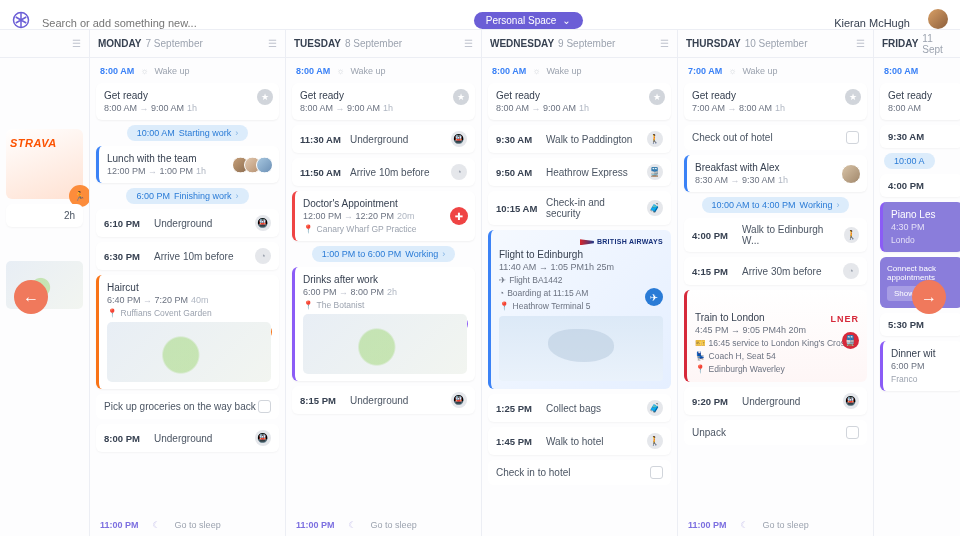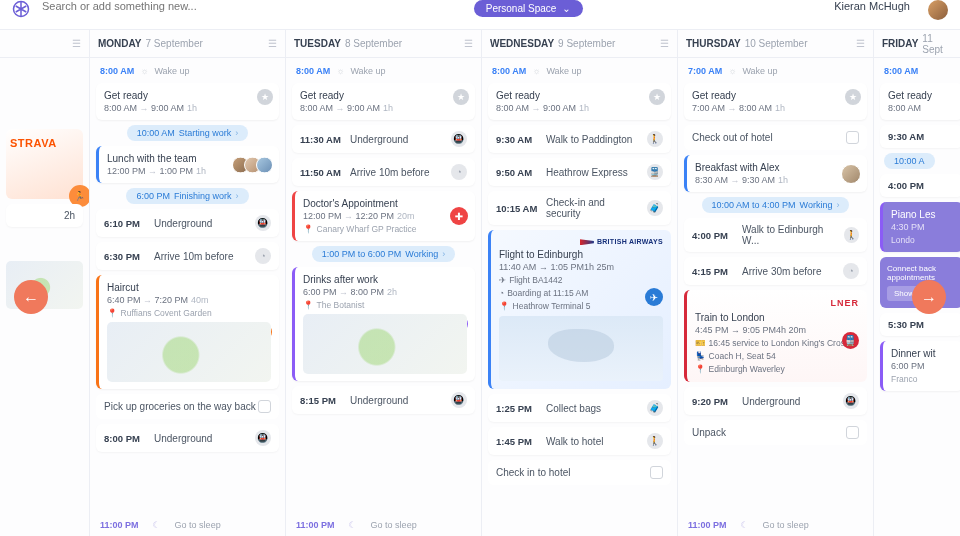--- a/index.html
+++ b/index.html
@@ -1,18 +1,18 @@
 <!DOCTYPE html>
 <html><head>
 <meta charset="utf-8">
 <style>
 * { margin: 0; padding: 0; box-sizing: border-box; font-family: -apple-system, BlinkMacSystemFont, 'Segoe UI', sans-serif; }
 body { background: #f6f7fb; width: 960px; height: 536px; overflow: hidden; }
 
-.topbar { height: 30px; background: #fff; display: flex; align-items: flex-start; padding: 0 12px; border-bottom: 1px solid #eceef4; gap: 12px; }
+.topbar { height: 30px; background: #fff; display: flex; align-items: flex-end; padding: 0 12px; border-bottom: 1px solid #eceef4; gap: 12px; }
 .logo { width: 18px; height: 18px; color: #6b5ed6; }
 .search { flex: 0 0 300px; font-size: 11px; color: #9ca3af; border: none; outline: none; }
 .space-pill { margin: 0 auto; background: #6b5ed6; color: #fff; font-size: 10px; padding: 3px 12px; border-radius: 10px; display: flex; align-items: center; gap: 6px; }
 .user-name { font-size: 11px; color: #374151; margin-left: auto; margin-right: 6px; }
 .avatar-sm { width: 20px; height: 20px; border-radius: 50%; background: linear-gradient(135deg,#d9a066,#8b5e3c); }
 
 .board { display: flex; height: calc(100% - 30px); overflow: hidden; position: relative; }
 .col { flex: 0 0 196px; border-right: 1px solid #eceef4; background: #fdfdfe; display: flex; flex-direction: column; }
 .col.partial-left { flex: 0 0 90px; }
 .col-header { height: 28px; display: flex; align-items: center; padding: 0 8px; font-size: 10px; border-bottom: 1px solid #eceef4; }
@@ -55,25 +55,25 @@
 
 .ba-card { background: linear-gradient(135deg,#f5f9ff,#e5efff); border-radius:6px; padding:8px; font-size:10px; border-left:3px solid #3b82f6; }
 .ba-logo { text-align:right; font-size:7px; color:#16307a; font-weight:700; letter-spacing:.3px; margin-bottom:4px; }
 .ba-logo::before { content:''; display:inline-block; width:14px; height:6px; background:linear-gradient(90deg,#d9252a,#1e3a8a); margin-right:3px; vertical-align:middle; clip-path: polygon(0 0,100% 30%,100% 70%,0 100%);}
 .ba-meta { font-size:8.5px; color:#6b7280; margin-top:3px; display:flex; gap:3px; align-items:center;}
 .ba-map { height:65px; background:linear-gradient(#dce9f7,#eaf2fb); border-radius:4px; margin-top:5px; position:relative;}
 .ba-map::after{content:'';position:absolute;left:30%;top:20%;width:40%;height:50%;background:rgba(180,200,220,.5);border-radius:40% 50% 45% 55%;}
 .plane-ico { position:absolute; right:8px; top:58px; width:18px; height:18px; border-radius:50%; background:#2a7bd6; color:#fff; display:flex; align-items:center; justify-content:center; font-size:10px;}
 
 .lner-card { background: linear-gradient(180deg,#fff,#fef6f6); border-radius:6px; padding:8px; font-size:10px; border-left:3px solid #d6293a; position:relative;}
-.lner-logo { position:absolute; right:8px; top:8px; color:#d6293a; font-weight:700; font-size:9px; letter-spacing:1px;}
+.lner-logo { position:absolute; right:8px; top:24px; color:#d6293a; font-weight:700; font-size:9px; letter-spacing:1px;}
 .train-ico { position:absolute; right:8px; top:42px; width:17px; height:17px; border-radius:50%; background:#d6293a; color:#fff; display:flex; align-items:center; justify-content:center; font-size:10px;}
 
 .strava-card { background:linear-gradient(160deg,#fff,#ffe1d2); border-radius:6px; padding:8px 4px; font-size:9px; position:relative; height:70px;}
-.strava-logo { color:#fc5200; font-weight:800; font-size:11px; letter-spacing:0.5px; }
+.strava-logo { color:#fc5200; font-weight:800; font-size:11px; letter-spacing:0.5px; font-style:italic;}
 .strava-ico { position:absolute; right:-8px; bottom:-8px; width:22px;height:22px;border-radius:50%;background:#fc8c3b;color:#fff;display:flex;align-items:center;justify-content:center;}
 
 .nav-arrow { position:absolute; top:250px; width:34px; height:34px; border-radius:50%; display:flex;align-items:center;justify-content:center;color:#fff;font-size:16px;z-index:10;}
 .nav-arrow.left { left:14px; background:#f0795c;}
 .nav-arrow.right { right:14px; background:#f0795c;}
 
 .avatars { position:absolute; right:6px; top:50%; transform:translateY(-50%); display:flex;}
 .avatars span{width:17px;height:17px;border-radius:50%;border:1.5px solid #fff;margin-left:-5px;}
 .avatars span:nth-child(1){background:linear-gradient(135deg,#c7a07a,#8a6b4e);}
 .avatars span:nth-child(2){background:linear-gradient(135deg,#e2c9b0,#b59070);}

